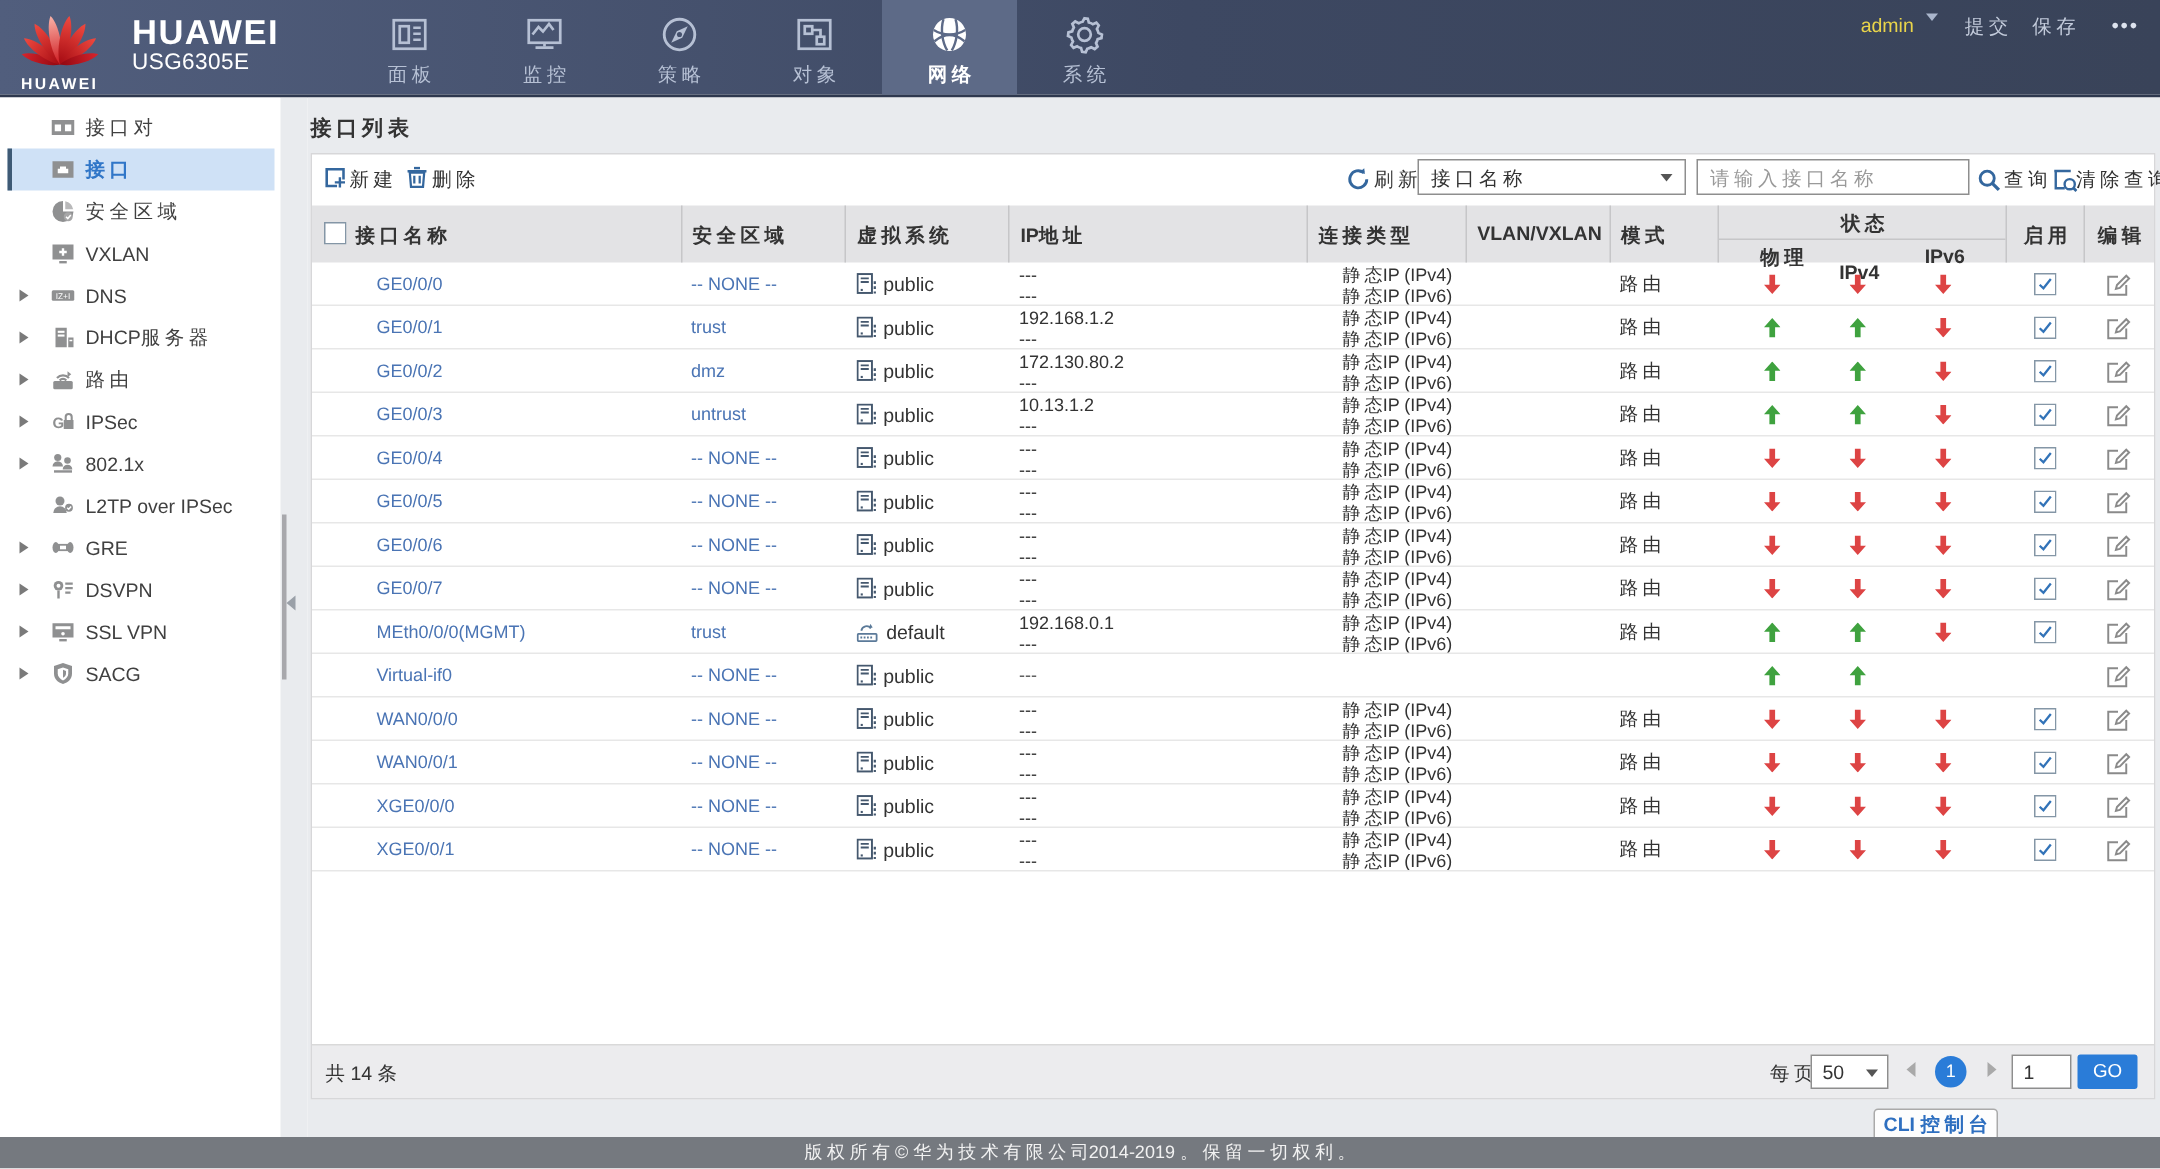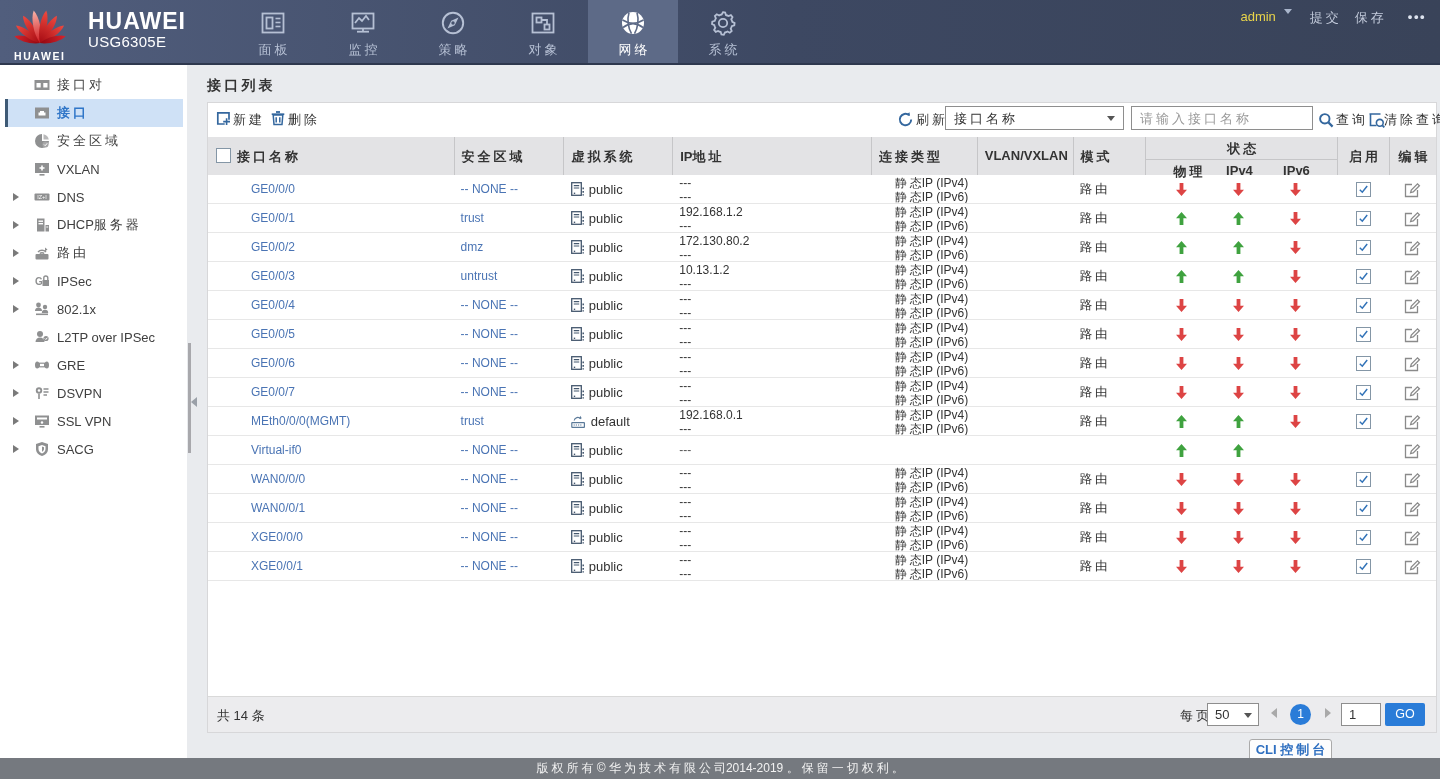--- a/index.html
+++ b/index.html
@@ -1,20 +1,20 @@
 <!DOCTYPE html>
 <html><head><meta charset="utf-8"><style>
 *{margin:0;padding:0;box-sizing:border-box}
 body{width:1440px;height:779px;overflow:hidden;font-family:"Liberation Sans",sans-serif;position:relative;background:#fff;white-space:nowrap}
 .hdr{position:absolute;left:0;top:0;width:1440px;height:65px;background:linear-gradient(90deg,#515e7d 0%,#3d4862 55%,#394359 100%);border-bottom:2px solid #2e384e}
 .tabs{position:absolute;left:228px;top:0;height:65px;display:flex}
 .tab{width:90px;height:63px;text-align:center;color:#b6c0d4;font-size:13px}
 .tab .ic{margin-top:9px;height:30px}
 .tab .lb{margin-top:2px}
-.tab.sel{background:#5d6a87;color:#fff;font-weight:normal}
+.tab.sel{background:#5d6a87;color:#fff;font-weight:bold}
 .hr{position:absolute;right:14px;top:9px;color:#c3cbdb;font-size:13px;display:flex;align-items:flex-start}
 .side{position:absolute;left:0;top:65px;width:187px;height:693px;background:#fff}
 .sit{height:28px;display:flex;align-items:center;font-size:13px;color:#404040;position:relative;margin:0 4px 0 5px}
 .sit .ar{position:absolute;left:8px;width:0;height:0;border-left:6px solid #7a7a7a;border-top:4.5px solid transparent;border-bottom:4.5px solid transparent}
 .sit .ico{position:absolute;left:29px;top:6px}
 .sit .tx{position:absolute;left:52px;white-space:nowrap}
 .sit.sel{background:#cfe1f6;border-left:3px solid #3e5a75;margin-left:5px}
 .sit.sel .ico{left:26px}.sit.sel .tx{left:49px;color:#3076c8;font-weight:bold}
 .gut{position:absolute;left:187px;top:65px;width:18px;height:693px;background:#e9ebee}
 .thumb{position:absolute;left:1px;top:278px;width:3px;height:110px;background:#a8a8ac}
@@ -337,21 +337,21 @@
 <div class="hc hsep" style="width:110px;padding-top:11px"><span style="letter-spacing:3.0px;margin-right:-3.0px">安全区域</span></div>
 <div class="hc hsep" style="width:109px;padding-top:11px"><span style="letter-spacing:3.0px;margin-right:-3.0px">虚拟系统</span></div>
 <div class="hc hsep" style="width:199px;padding-top:11px">IP<span style="letter-spacing:3.0px;margin-right:-3.0px">地址</span></div>
 <div class="hc hsep" style="width:106px;padding-top:11px"><span style="letter-spacing:3.0px;margin-right:-3.0px">连接类型</span></div>
 <div class="hc hsep" style="width:96px;padding-top:11px">VLAN/VXLAN</div>
 <div class="hc hsep" style="width:73px;padding-top:11px"><span style="letter-spacing:3.0px;margin-right:-3.0px">模式</span></div>
 <div class="hc hsep" style="width:192px;padding:0">
 <div style="text-align:center;padding-top:3px"><span style="letter-spacing:3.0px;margin-right:-3.0px">状态</span></div>
 <div style="border-top:1px solid #c6c6c8;margin-top:1px;position:relative;height:19px">
 <span style="position:absolute;left:16px;width:40px;text-align:right;top:3px"><span style="letter-spacing:3.0px;margin-right:-3.0px">物理</span></span>
-<span style="position:absolute;left:73px;width:40px;text-align:center;top:3px">IPv4</span>
+<span style="position:absolute;left:73px;width:40px;text-align:center;top:14px">IPv4</span>
 <span style="position:absolute;left:130px;width:40px;text-align:center;top:3px">IPv6</span>
 </div>
         </div>
 <div class="hc hsep" style="width:52px;text-align:center;padding-left:0"><span style="letter-spacing:3.0px;margin-right:-3.0px">启用</span></div>
 <div class="hc hsep" style="width:47px;text-align:center;padding-left:0"><span style="letter-spacing:3.0px;margin-right:-3.0px">编辑</span></div>
 </div>
 <div class="rows">
 <div class="row">
 <div class="c" style="width:28px"></div>
 <div class="c" style="width:218px;line-height:29px;padding-left:15px"><a class="lnk">GE0/0/0</a></div>

